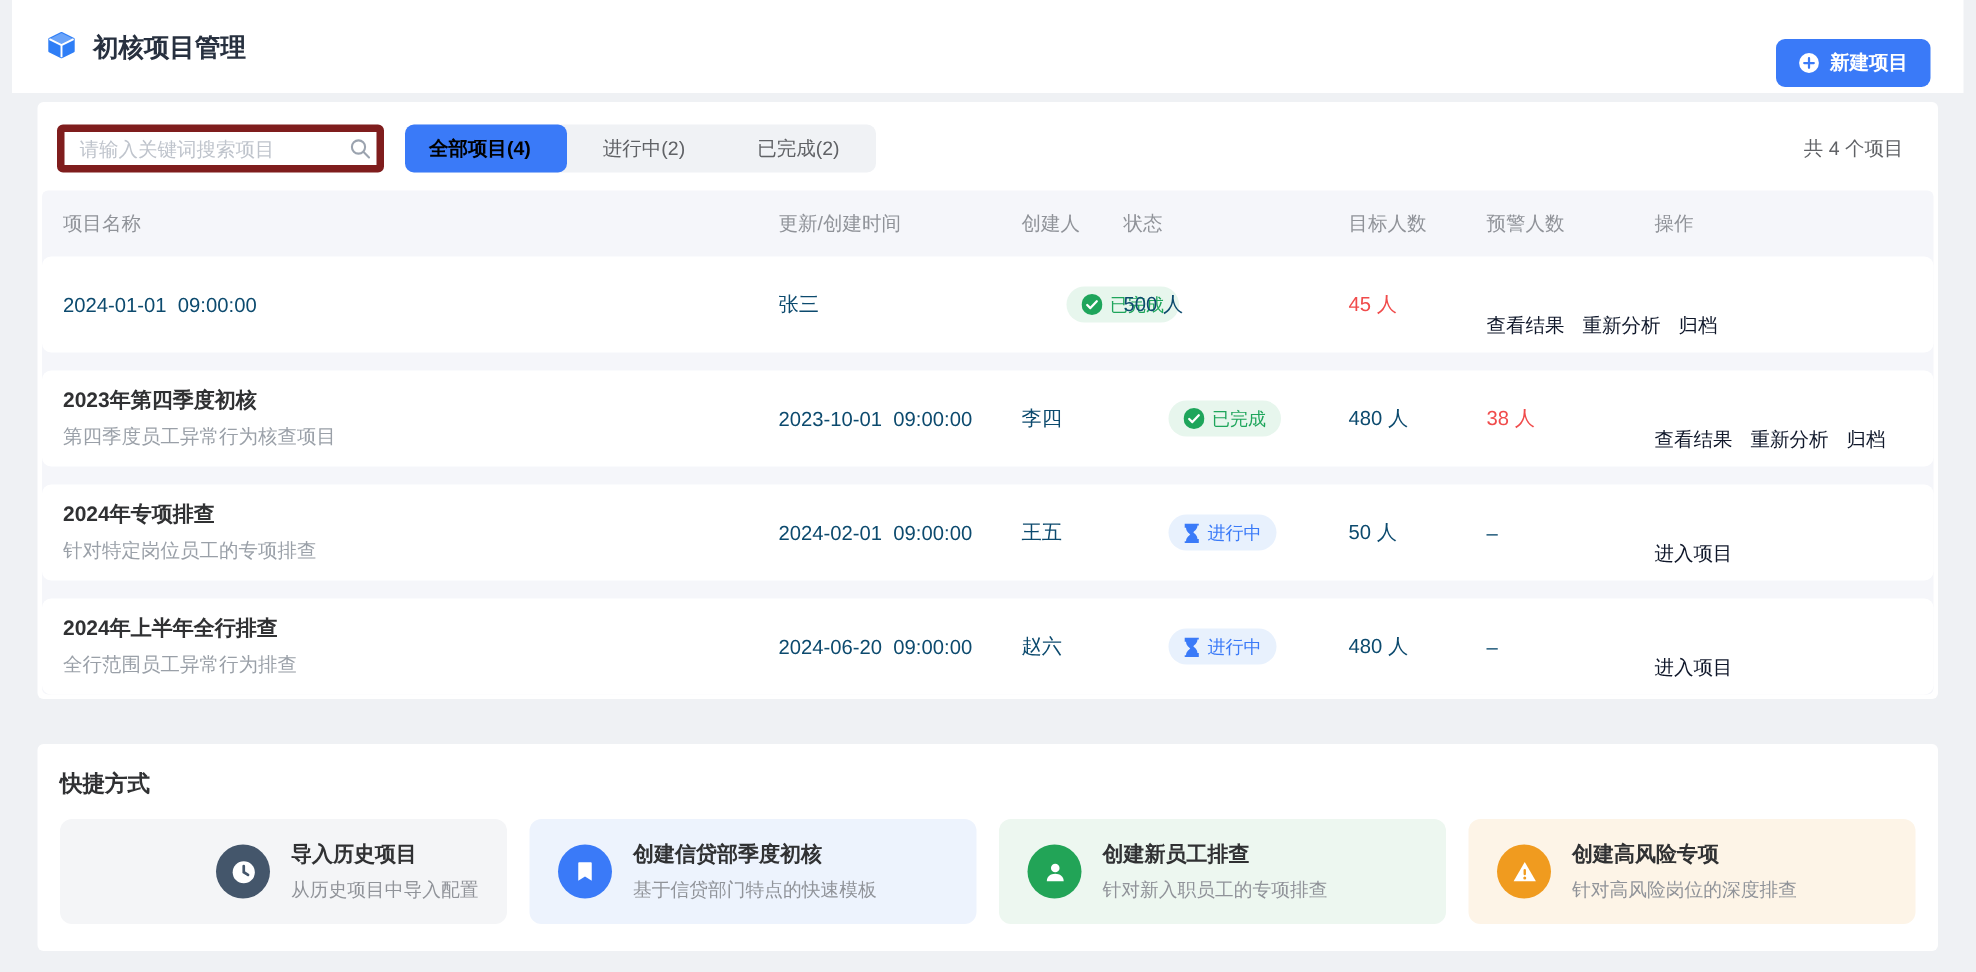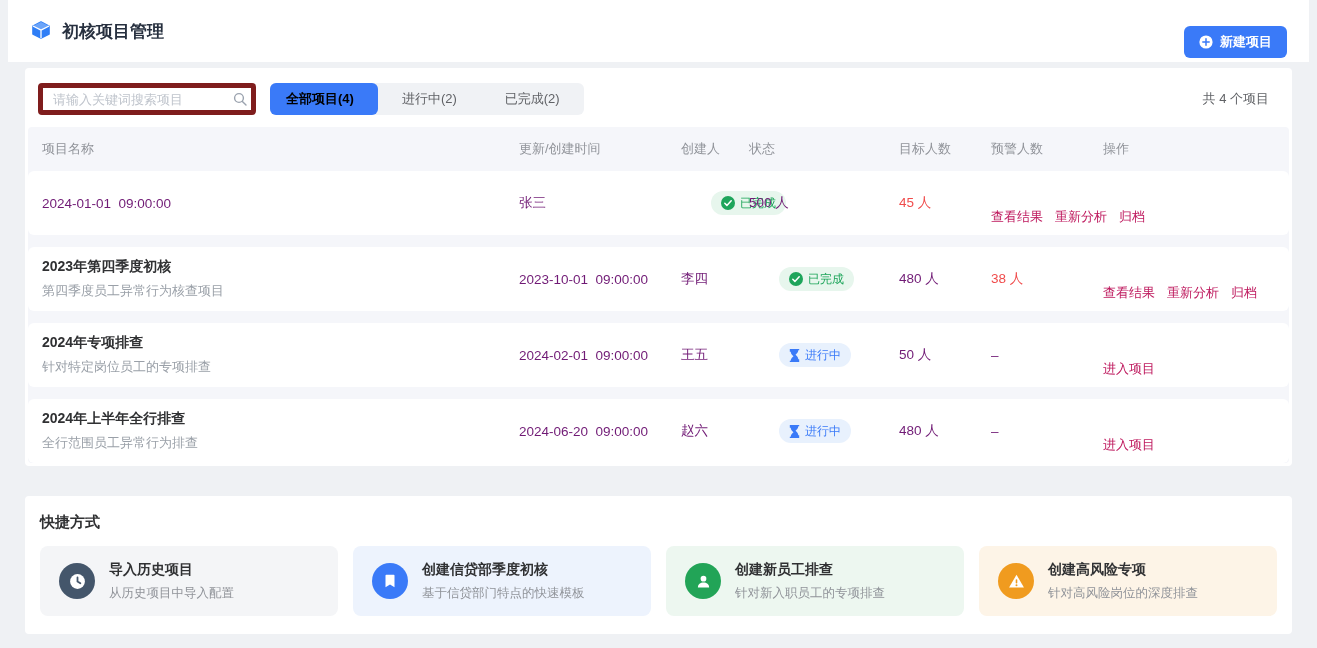--- a/index.html
+++ b/index.html
@@ -51,32 +51,32 @@
   .grid-row{
     display:grid;
     grid-template-columns:minmax(0,1fr) 162px 68px 150px 92px 112px 172px;
     align-items:center; padding:0 14px;
   }
   .table-head{ height:44px; color:#909399; font-size:13px; }
   .row{ background:#fff; border-radius:6px; height:64px; margin-bottom:12px; }
   .row:last-child{ margin-bottom:0; }
   .cell-name .title{ font-size:14px; font-weight:bold; color:#303133; margin-bottom:6px; }
   .cell-name .desc{ font-size:13px; color:#9aa0a8; }
-  .cell-time,.cell-creator,.cell-target,.cell-warning{ font-size:13.5px; color:#701a75; }
+  .cell-time,.cell-creator,.cell-target,.cell-warning{ font-size:13.5px; color:#0c4a6e; }
   .cell-time{ white-space:pre; }
   .cell-status{ padding-left:30px; }
   .badge{
     display:inline-flex; align-items:center; gap:5px; height:24px;
     padding:0 10px; border-radius:12px; font-size:12px; white-space:nowrap;
   }
   .badge.completed{ background:#e7f6ed; color:#1ea55b; }
   .badge.running{ background:#e8f1fd; color:#3a7af8; }
   .cell-warning.alert{ color:#f04b4b; }
   .cell-actions{ display:flex; gap:12px; }
-  .action-link{ color:#be185d; font-size:13px; cursor:pointer; white-space:nowrap;margin-top:28px; }
+  .action-link{ color:#0f172a; font-size:13px; cursor:pointer; white-space:nowrap;margin-top:28px; }
   
   .shortcuts-card{ background:#fff; border-radius:4px; margin-top:30px; padding:17px 15px 18px; }
   .shortcuts-title{ font-size:15px; font-weight:bold; color:#303133; }
   .shortcut-grid{ display:grid; grid-template-columns:repeat(4,1fr); gap:15px; margin-top:14px; }
   .shortcut{ height:70px; border-radius:8px; display:flex; align-items:center; padding:0 19px; cursor:pointer; }
   .circle{ width:36px; height:36px; border-radius:50%; display:flex; align-items:center; justify-content:center; flex:none; line-height:0; }
   .texts{ margin-left:14px; }
   .s-title{ font-size:14px; font-weight:bold; color:#303133; margin-bottom:6px; }
   .s-desc{ font-size:12.5px; color:#909399; }
   .icon{ line-height:0; display:inline-flex; }
@@ -222,21 +222,21 @@
               <a class="action-link">进入项目</a>
             </div>
           </div>
         </div>
     </div>
   </div>
 
   <div class="shortcuts-card">
     <div class="shortcuts-title">快捷方式</div>
     <div class="shortcut-grid" id="shortcut-grid">
-        <div class="shortcut" style="background: rgb(244, 245, 247);">
+        <div class="shortcut" style="background: rgb(244, 245, 247); justify-content: flex-end;">
           <span class="circle" style="background: rgb(68, 86, 107);">
             <svg width="19" height="19" viewBox="0 0 18 18">
       <circle cx="9" cy="9" r="7" fill="#fff"></circle>
       <path d="M9 5.1V9l2.7 1.7" stroke="#44566b" stroke-width="1.7" fill="none" stroke-linecap="round"></path>
             </svg>
           </span>
           <div class="texts">
             <div class="s-title">导入历史项目</div>
             <div class="s-desc">从历史项目中导入配置</div>
           </div>

